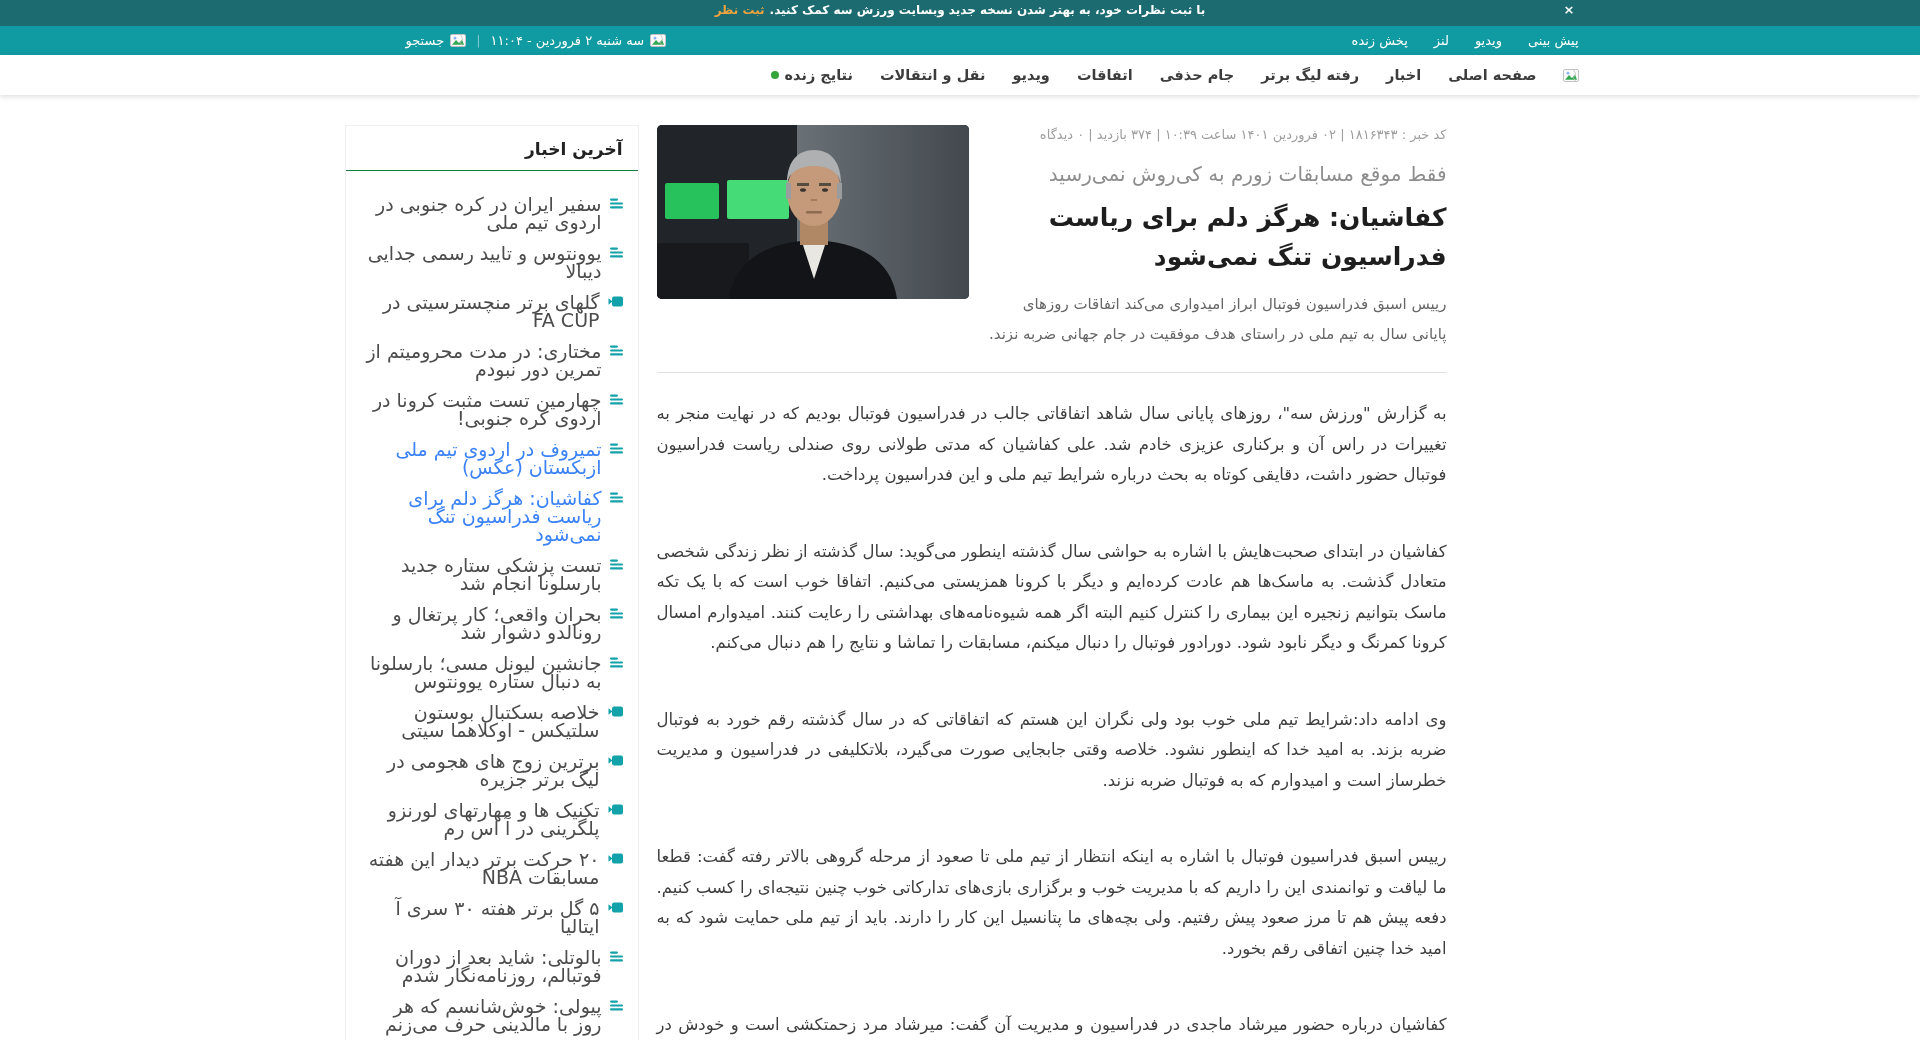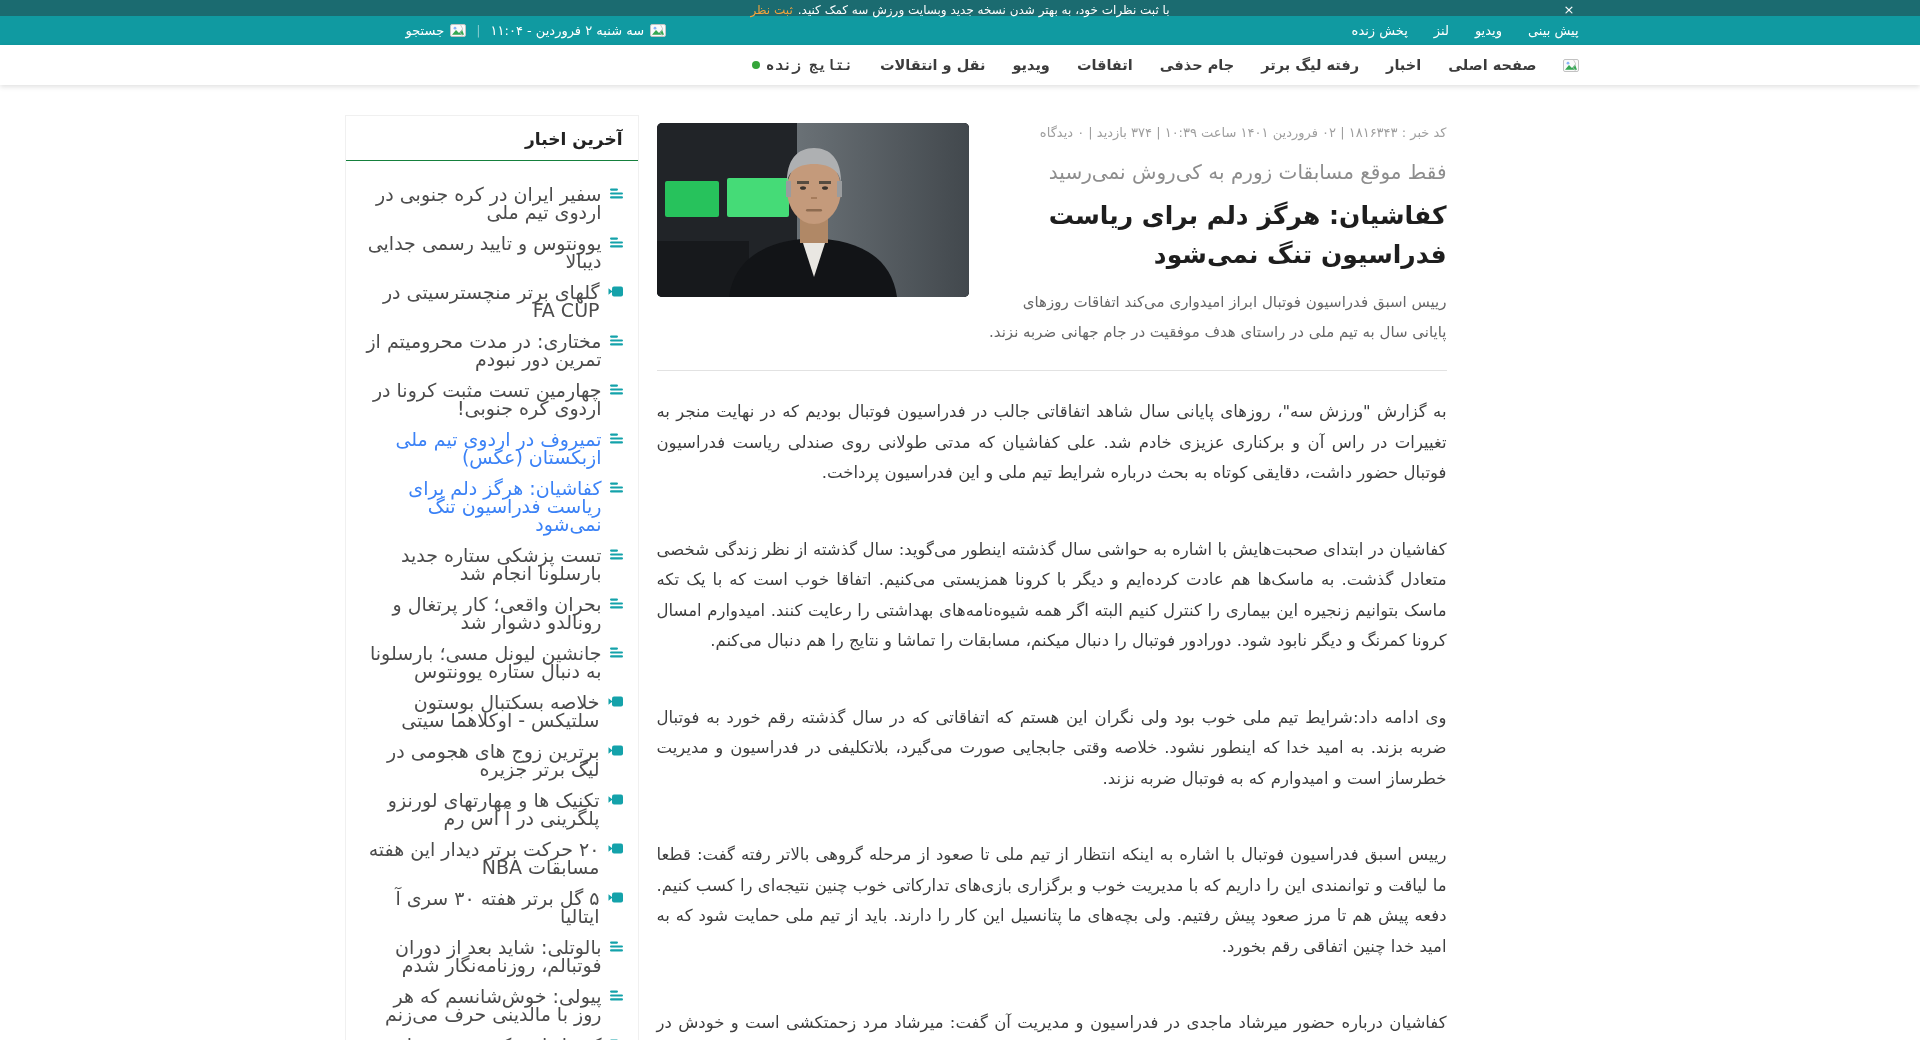--- a/index.html
+++ b/index.html
@@ -12,52 +12,52 @@
   *{margin:0;padding:0;box-sizing:border-box;}
   html,body{background:#fff;}
   body{
     width:1920px;height:1040px;overflow:hidden;
     font-family:"DejaVu Sans",sans-serif;direction:rtl;
   }
   a{text-decoration:none;color:inherit;cursor:pointer;}
   .container{width:1237px;margin:0 auto;}
 
   
-  .banner{height:16px;background:var(--banner-bg);color:#fff;font-size:12px;position:relative;}
+  .banner{height:26px;background:var(--banner-bg);color:#fff;font-size:12px;position:relative;font-weight:bold;}
   .banner-text{position:absolute;left:0;right:0;top:0;line-height:20px;text-align:center;}
   .banner-link{color:var(--accent-orange);margin-inline-start:5px;}
   .banner .container{position:relative;height:100%;}
   .banner-close{position:absolute;right:0;top:0;line-height:19px;font-size:13px;color:#fff;cursor:pointer;padding:0 4px;}
 
   
   .topbar{height:29px;background:var(--topbar-bg);color:#fff;font-size:13px;}
   .topbar .container{display:flex;justify-content:space-between;align-items:center;height:100%;}
   .topbar-links{display:flex;gap:26px;align-items:center;}
   .topbar-meta{display:flex;align-items:center;gap:10px;margin-left:64px;}
   .tb-group{display:flex;align-items:center;gap:6px;}
   .tb-sep{opacity:.45;}
   .bimg-slot{display:inline-flex;align-items:center;}
   .bimg-slot svg{display:block;}
 
   
   .mainnav{height:40px;background:#fff;box-shadow:0 2px 5px rgba(0,0,0,.12);position:relative;z-index:2;}
   .mainnav .container{display:flex;align-items:center;height:100%;gap:26px;}
   .nav-items{display:flex;align-items:center;gap:27px;}
   .nav-item{font-size:14.5px;font-weight:bold;color:#3c3c3c;white-space:nowrap;}
-  .nav-live{display:inline-flex;align-items:center;gap:6px;font-family:Liberation Mono, monospace;}
+  .nav-live{display:inline-flex;align-items:center;gap:6px;}
   .live-dot{width:8px;height:8px;border-radius:50%;background:var(--live-green);display:inline-block;}
 
   
   .content{display:flex;margin-top:30px;align-items:flex-start;}
   .right-rail{width:132px;flex:none;}
   .article{width:790px;flex:none;margin-left:18px;}
   .sidebar{width:294px;flex:none;background:#fff;border:1px solid #f0f0f0;}
 
   
-  .article-header{display:flex;gap:18px;margin-top:8px;}
+  .article-header{display:flex;gap:18px;}
   .header-text{flex:1;padding-top:2px;}
   .article-meta{font-size:13px;color:#9e9e9e;margin-bottom:20px;}
   .article-rubric{font-size:20px;color:#8d8d8d;margin-bottom:13px;}
   .article-title{font-size:25px;font-weight:bold;color:#1e1e1e;line-height:1.55;margin-bottom:12px;}
   .article-lead{font-size:15px;color:#666;line-height:2.05;}
   .article-image{width:312px;height:174px;border-radius:5px;overflow:hidden;flex:none;background:#25282b;}
   .article-image svg{display:block;}
   .divider{border:none;border-top:1px solid #e2e2e2;margin:22px 0 26px;}
   .article-body p{font-size:16.5px;line-height:1.85;color:#3e3e3e;margin-bottom:46px;text-align:justify;}
 

